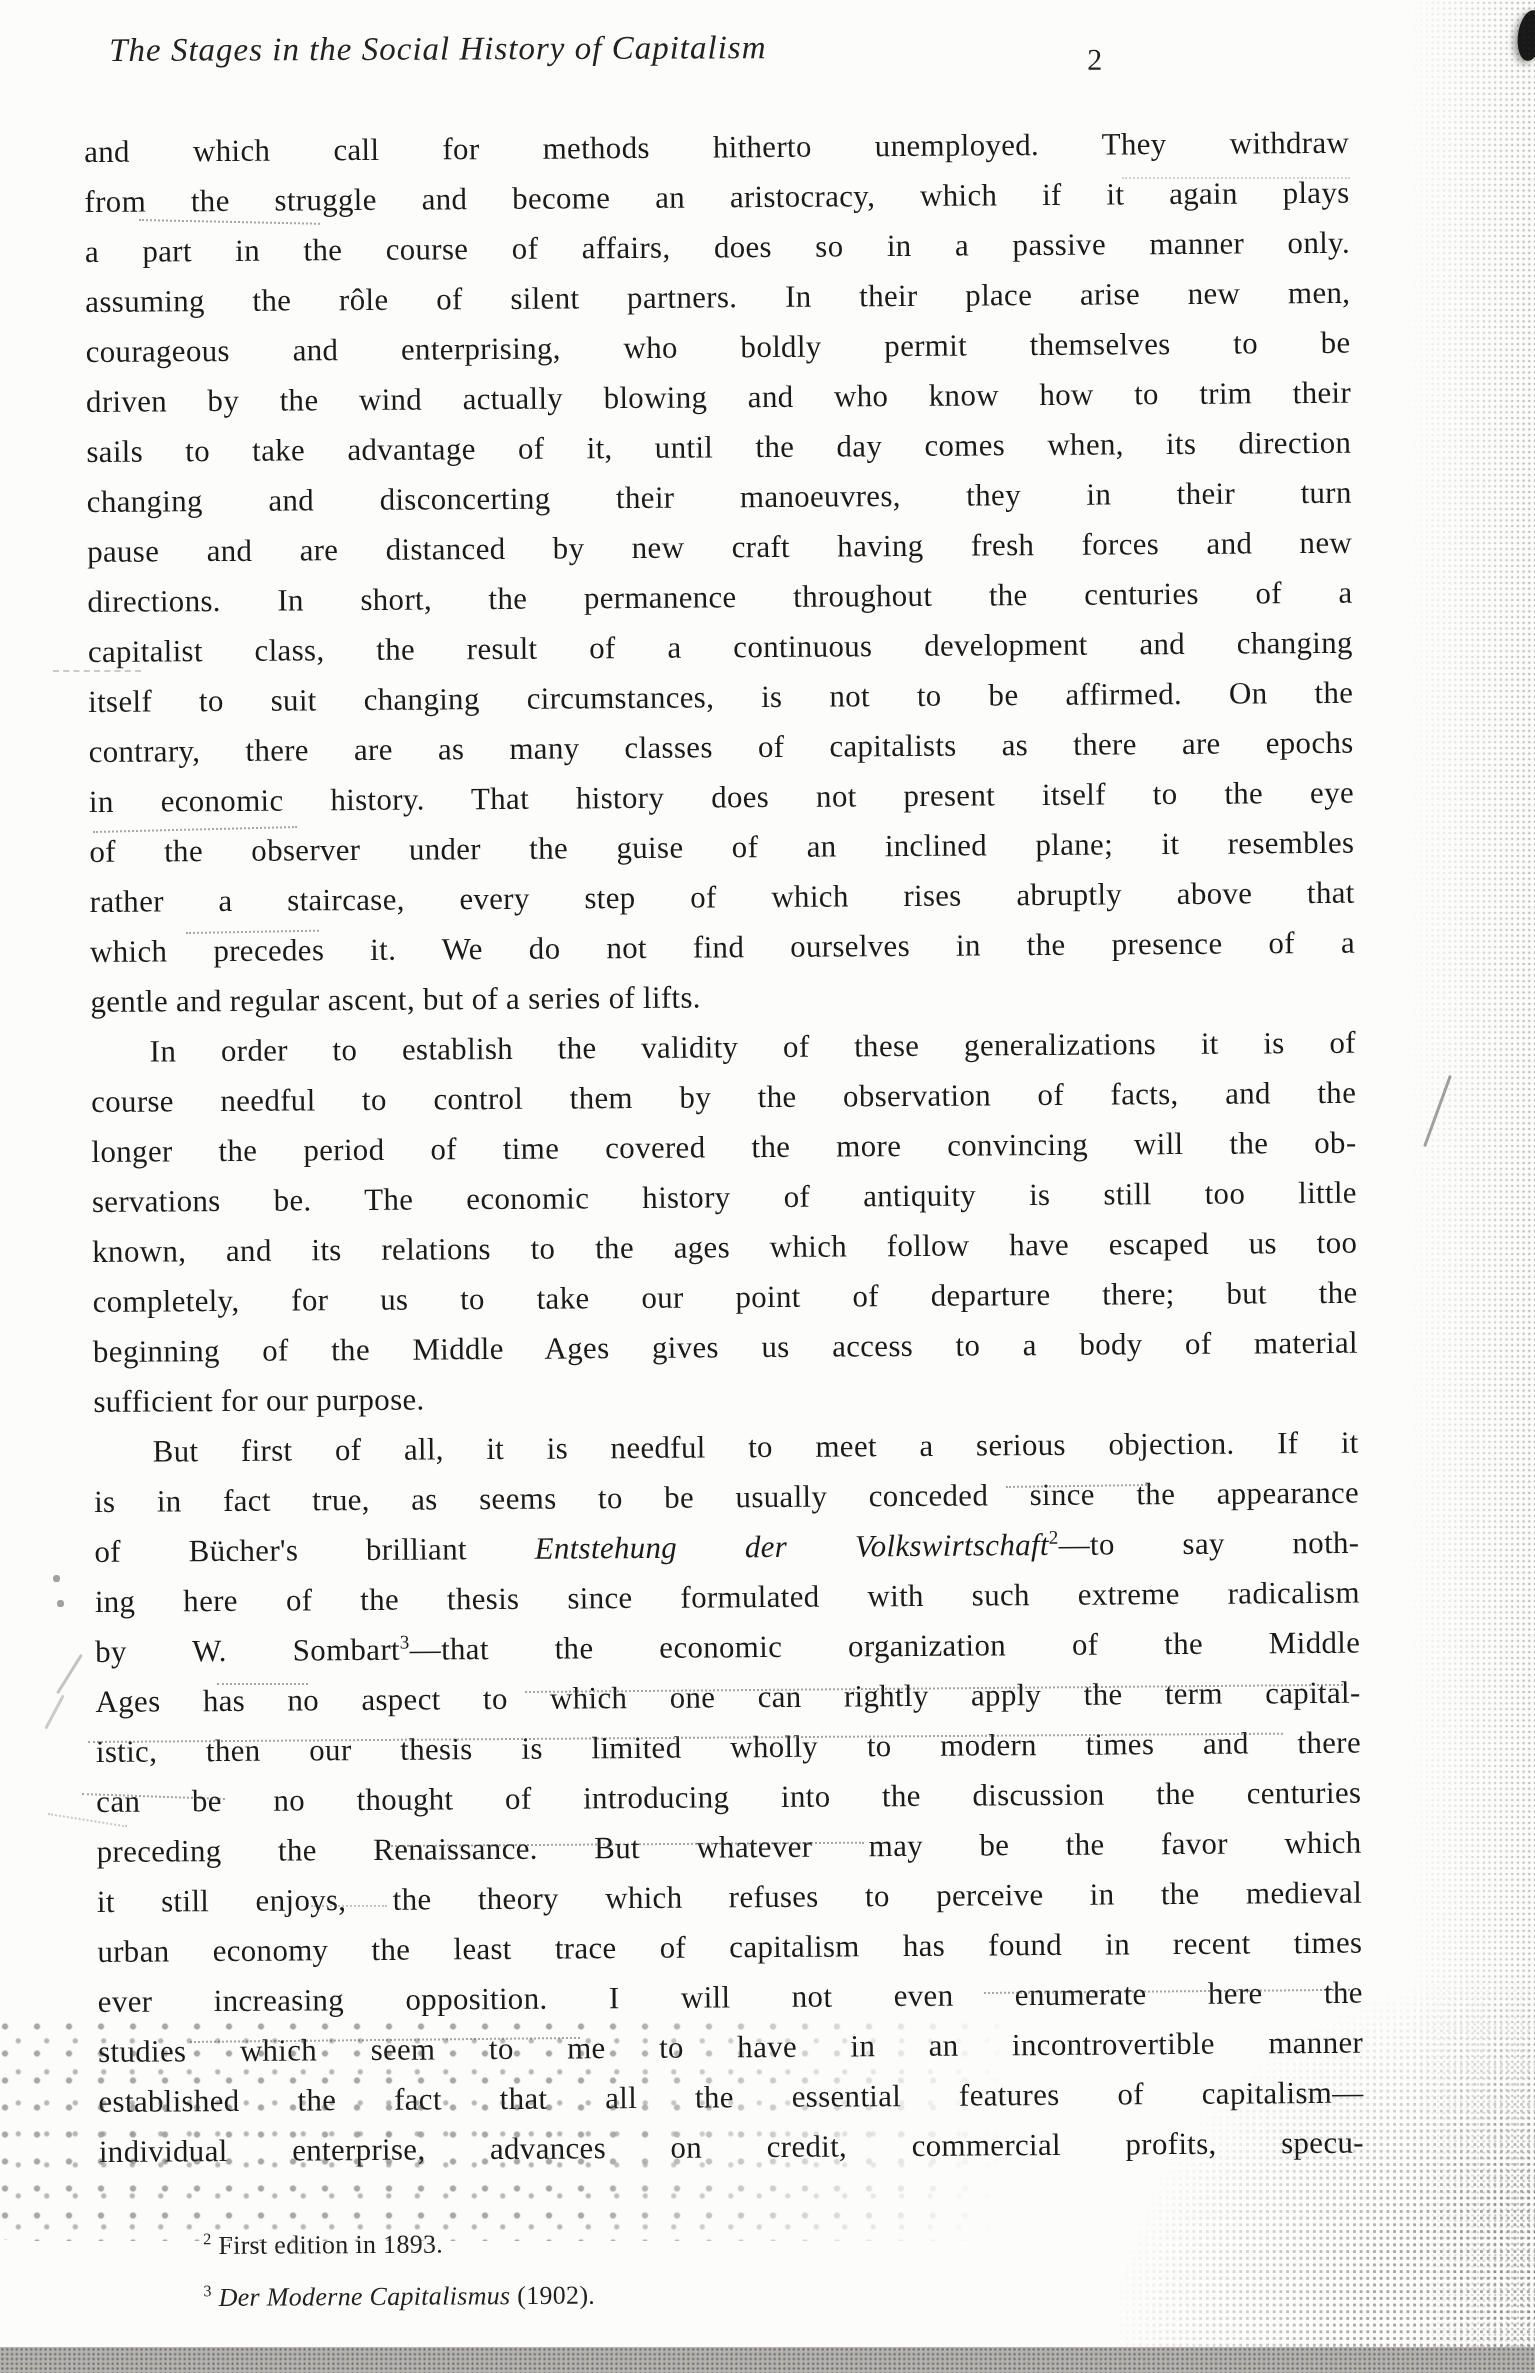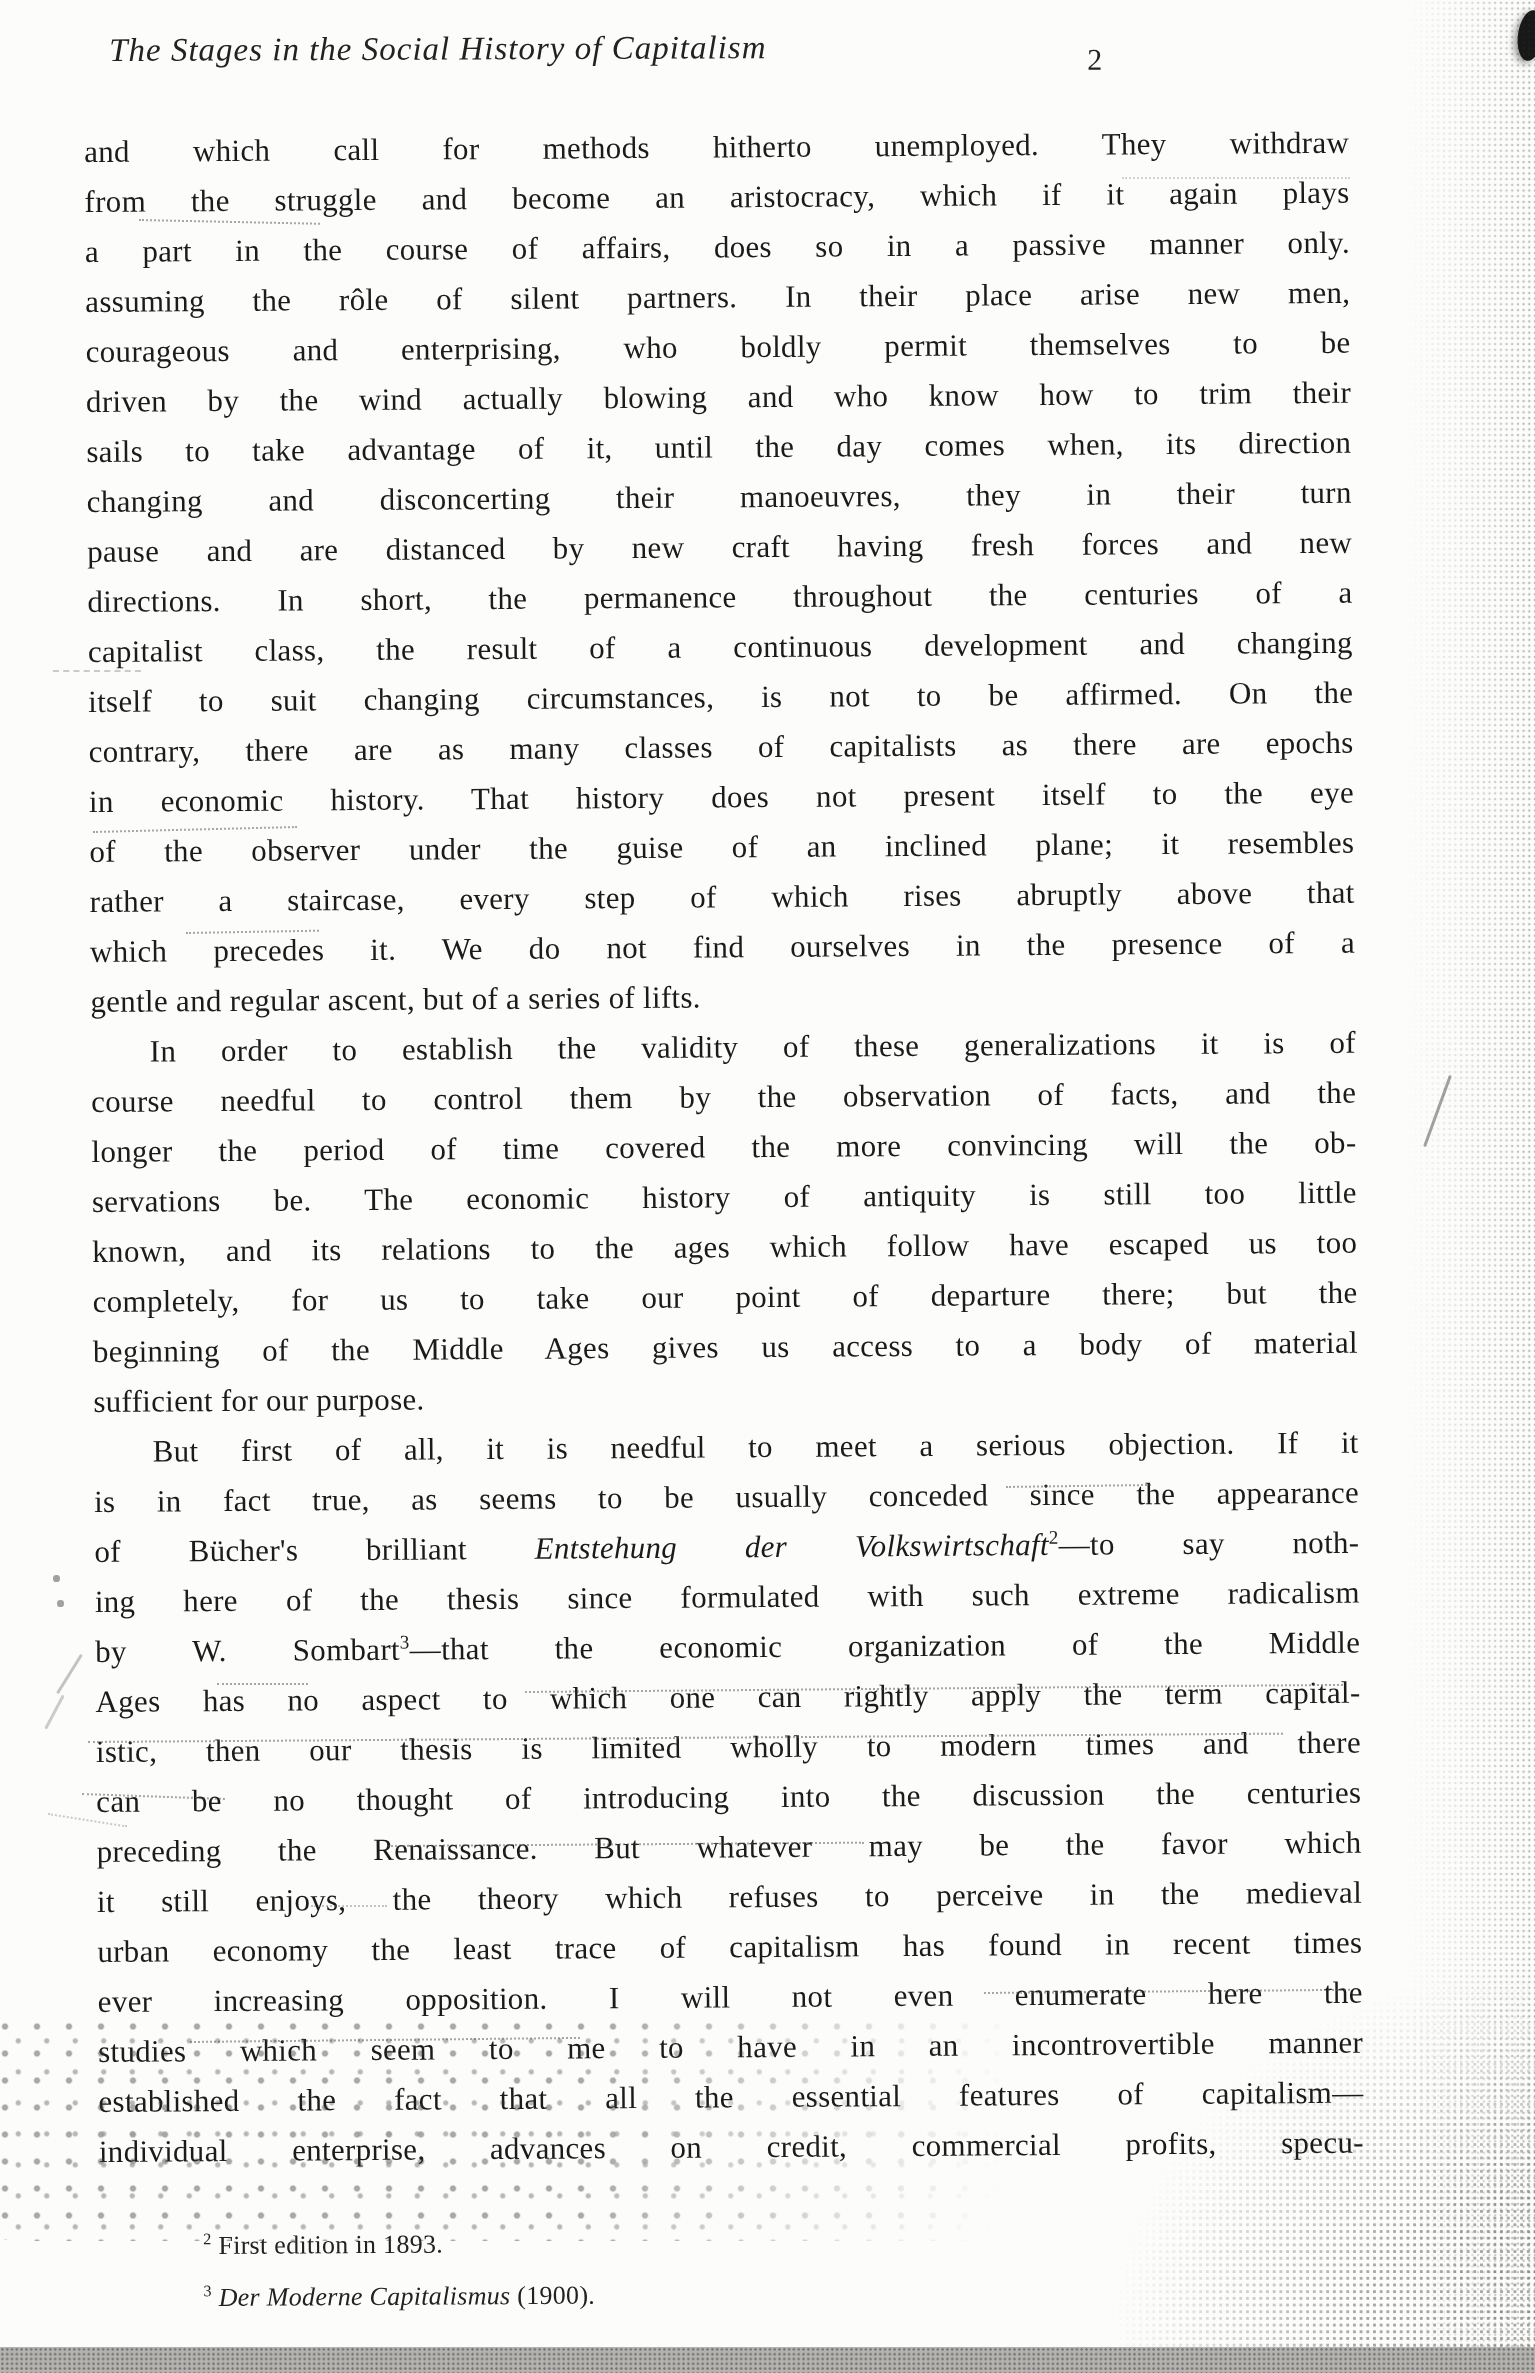--- a/index.html
+++ b/index.html
@@ -132,21 +132,21 @@
       <div class="line">urban economy the least trace of capitalism has found in recent times</div>
       <div class="line">ever increasing opposition.  I will not even enumerate here the</div>
       <div class="line">studies which seem to me to have in an incontrovertible manner</div>
       <div class="line">established the fact that all the essential features of capitalism—</div>
       <div class="line">individual enterprise, advances on credit, commercial profits, specu-</div>
     </div>
   </div>
 
   <div class="footnotes">
     <div><sup>2</sup> <span>First edition in 1893.</span></div>
-    <div><sup>3</sup> <span class="it">Der Moderne Capitalismus</span><span> (1900).</span></div>
+    <div><sup>3</sup> <span class="it">Der Moderne Capitalismus</span><span> (1902).</span></div>
   </div>
 
   <div class="blob"></div>
   <div class="edgehalf"></div>
   <div class="cornerhalf"></div>
   <div class="stamp"></div>
   <div class="bottomband"></div>
   <div class="pmark pm1"></div>
   <div class="pmark pm2"></div>
   <div class="pmark pm3"></div>

